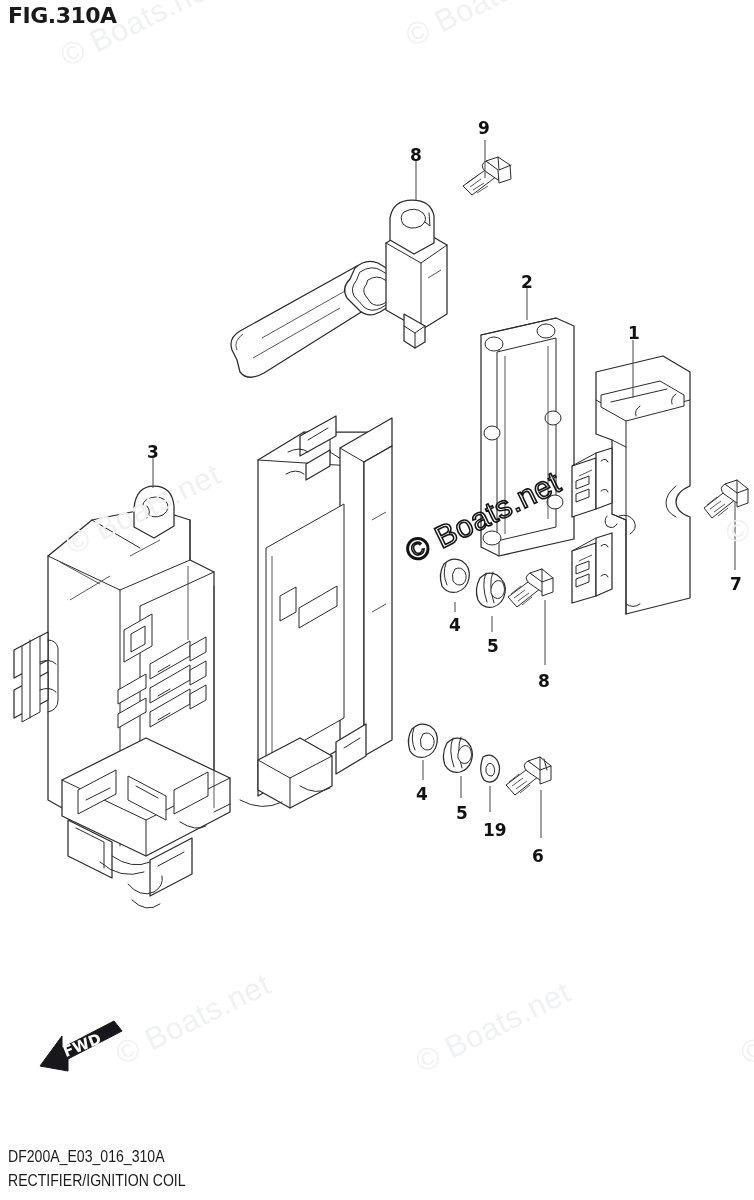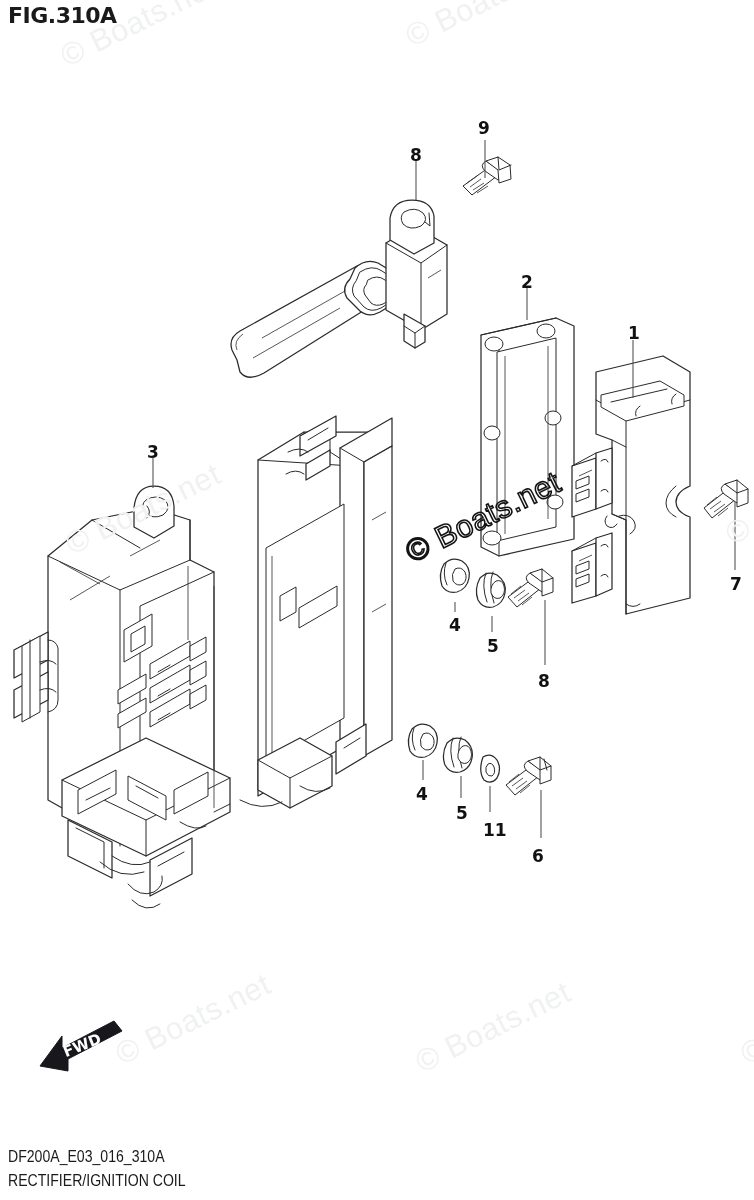--- a/index.html
+++ b/index.html
@@ -346,21 +346,21 @@
   <div id="callouts">
       <div class="callout" style="left: 628px; top: 325px;">1</div>
       <div class="callout" style="left: 521px; top: 274px;">2</div>
       <div class="callout" style="left: 147px; top: 444px;">3</div>
       <div class="callout" style="left: 449px; top: 617px;">4</div>
       <div class="callout" style="left: 487px; top: 638px;">5</div>
       <div class="callout" style="left: 538px; top: 673px;">8</div>
       <div class="callout" style="left: 730px; top: 576px;">7</div>
       <div class="callout" style="left: 416px; top: 786px;">4</div>
       <div class="callout" style="left: 456px; top: 805px;">5</div>
-      <div class="callout" style="left: 483px; top: 822px;">11</div>
+      <div class="callout" style="left: 483px; top: 822px;">19</div>
       <div class="callout" style="left: 532px; top: 848px;">6</div>
       <div class="callout" style="left: 410px; top: 147px;">8</div>
       <div class="callout" style="left: 478px; top: 120px;">9</div>
     </div>
 
   <div id="fwd">
     <svg viewBox="0 0 86 62" width="86" height="62">
       <polygon points="2,48 24,18 24,30 76,3 84,13 30,41 30,53" fill="#18171c" stroke="#18171c" stroke-width="1"></polygon>
       <text x="46" y="32" fill="#ffffff" font-size="15" font-weight="bold" font-family="&quot;DejaVu Sans&quot;, sans-serif" transform="rotate(-22 46 32)" text-anchor="middle">FWD</text>
     </svg>

